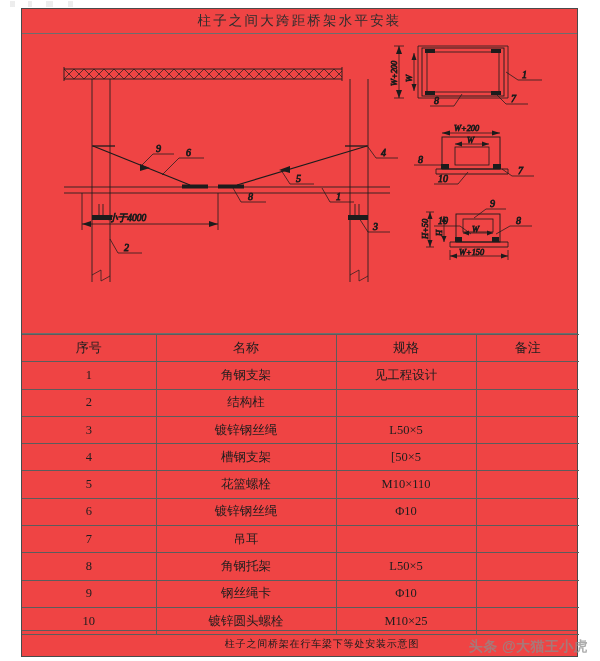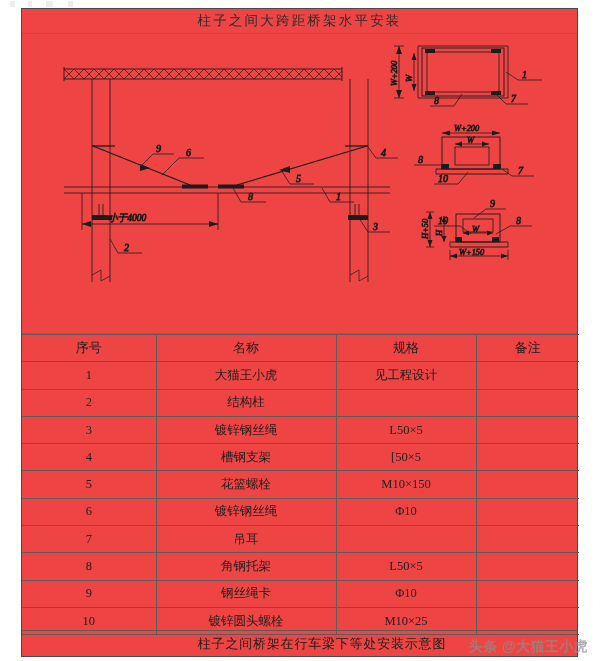--- a/index.html
+++ b/index.html
@@ -135,21 +135,21 @@
     bottom: 0;
     width: 100%;
     height: 26px;
     display: flex;
     align-items: center;
     justify-content: center;
     border-top: 0.9px solid #5c5c5c;
     box-sizing: border-box;
   }
   .footer-caption .cap-text {
-    font-size: 13px;
+    font-size: 10px;
     letter-spacing: 0.8px;
     color: #1e1e1e;
     white-space: nowrap;
     margin-left: 45px;
   }
 
   
   .watermark {
     position: absolute;
     right: 12px;
@@ -420,21 +420,21 @@
       <tr>
         <th class="col-div">序号</th>
         <th class="col-div">名称</th>
         <th class="col-div">规格</th>
         <th>备注</th>
       </tr>
     </thead>
     <tbody>
       <tr>
         <td class="col-div num">1</td>
-        <td class="col-div">大猫王小虎</td>
+        <td class="col-div">角钢支架</td>
         <td class="col-div spec">见工程设计</td>
         <td></td>
       </tr>
       <tr>
         <td class="col-div num">2</td>
         <td class="col-div">结构柱</td>
         <td class="col-div spec"></td>
         <td></td>
       </tr>
       <tr>
@@ -445,21 +445,21 @@
       </tr>
       <tr>
         <td class="col-div num">4</td>
         <td class="col-div">槽钢支架</td>
         <td class="col-div spec">[50×5</td>
         <td></td>
       </tr>
       <tr>
         <td class="col-div num">5</td>
         <td class="col-div">花篮螺栓</td>
-        <td class="col-div spec">M10×150</td>
+        <td class="col-div spec">M10×110</td>
         <td></td>
       </tr>
       <tr>
         <td class="col-div num">6</td>
         <td class="col-div">镀锌钢丝绳</td>
         <td class="col-div spec">Φ10</td>
         <td></td>
       </tr>
       <tr>
         <td class="col-div num">7</td>

